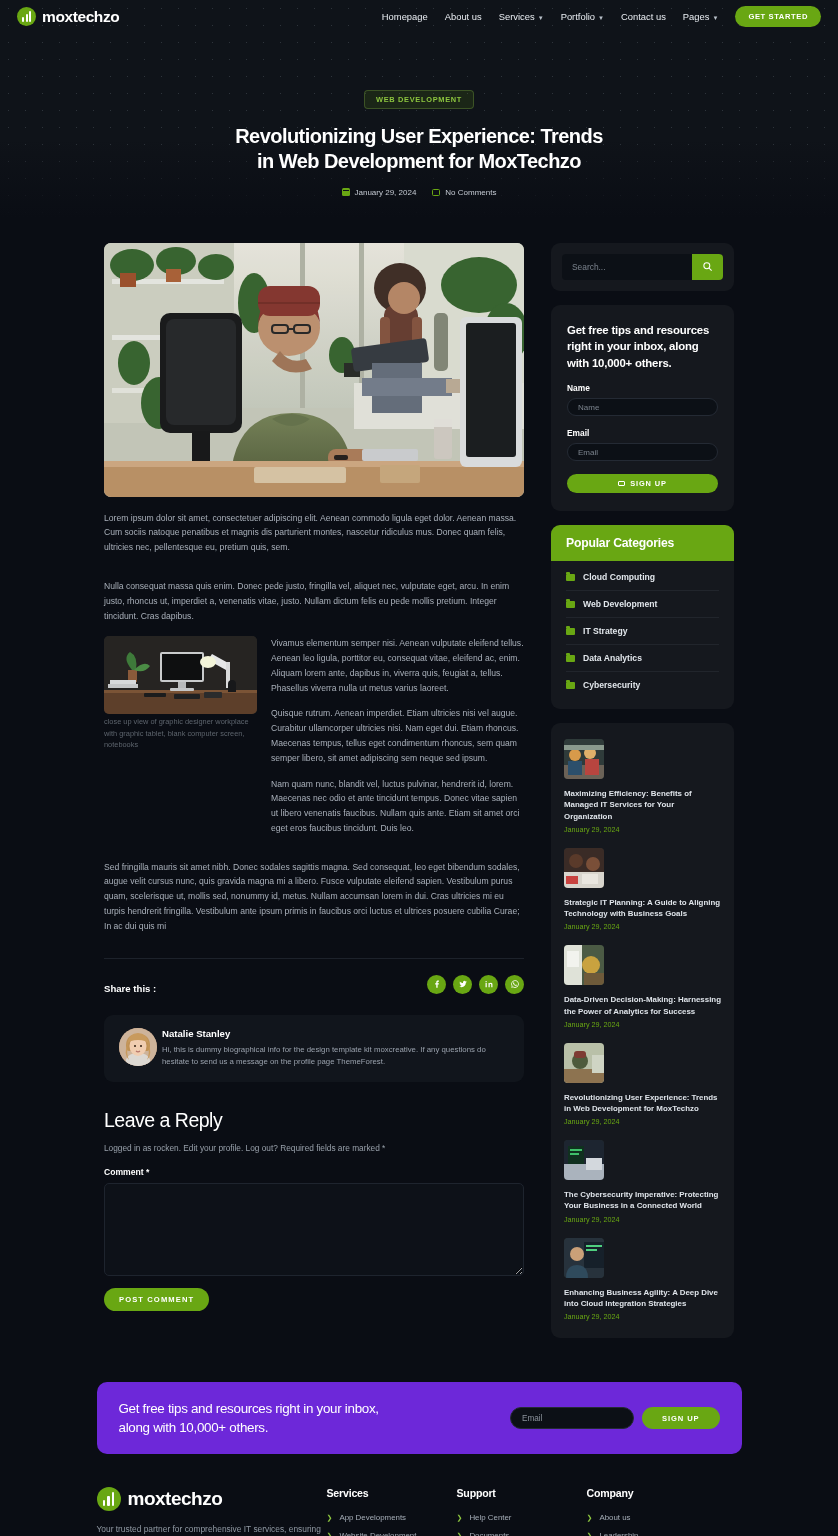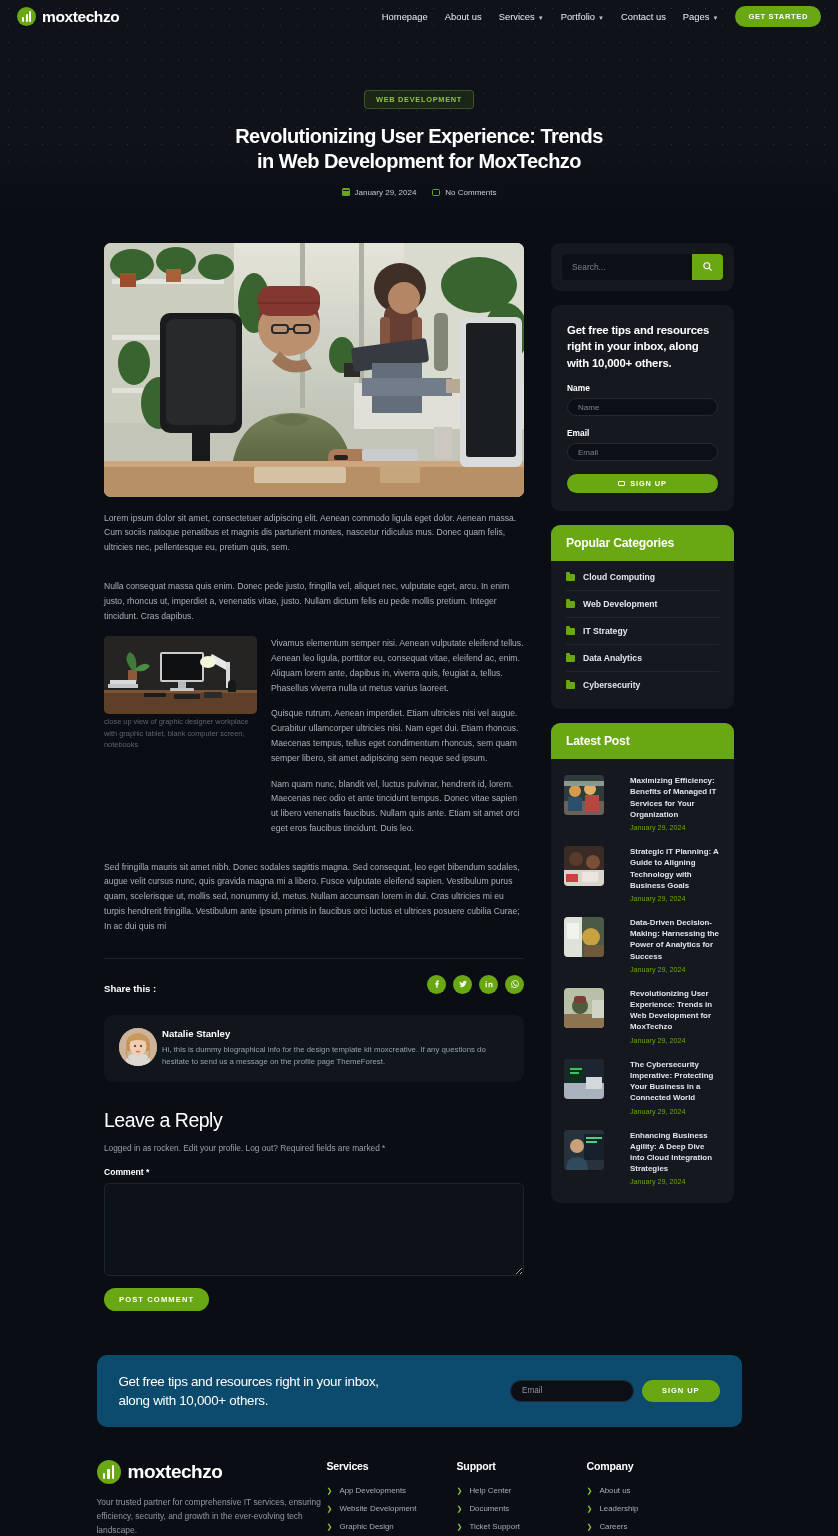--- a/index.html
+++ b/index.html
@@ -200,28 +200,28 @@
     display:flex; align-items:center; gap:8px; padding:8px 0;
     border-bottom:1px solid #21252c; cursor:pointer;
   }
   .catitem:last-child { border-bottom:none; }
   .folder { width:9px;height:7px;background:#69a713;border-radius:1px; flex:none; position:relative;}
   .folder::before{content:"";position:absolute;top:-2px;left:0;width:4px;height:2px;background:#69a713;border-radius:1px 1px 0 0;}
   .catitem span { color:#e2e7ec; font-size:8.6px; font-weight:600;}
 
   .postcard { margin-top:14px; overflow:hidden; padding-bottom:10px;}
   .postlist { padding: 9px 13px 0; }
-  .postitem { display:flex; gap:26px; padding:7px 0; cursor:pointer; }
+  .postitem { display:flex; gap:9px; padding:7px 0; cursor:pointer;flex-direction:column; }
   .pthumb { width:40px;height:40px;border-radius:4px;flex:none;overflow:hidden;position:relative;background:#2b3330;}
   .ptitle { color:#dfe4ea; font-size:7.9px; line-height:1.42; font-weight:600; }
   .pdate { color:#69a713; font-size:7.2px; margin-top:3px; }
 
   
   .ctaband {
-    width:645px; margin:44px auto 0; background:#0c4a6e; border-radius:10px;
+    width:645px; margin:44px auto 0; background:#6d28d9; border-radius:10px;
     padding:17px 22px; display:flex; align-items:center;
   }
   .ctaband h3 { color:#fff; font-size:13.4px; line-height:1.42; font-weight:400; letter-spacing:-0.3px;}
   .ctaform { margin-left:auto; display:flex; align-items:center; gap:8px; }
   .ctainput {
     width:124px; height:22px; background:#0c1016; border:1px solid #242a34;
     border-radius:12px; color:#cfd5dd; font-size:8.2px; padding:0 11px; outline:none;
     font-family:"Liberation Sans", sans-serif;
   }
   .ctainput::placeholder{color:#8a919a;}
@@ -544,21 +544,20 @@
             <span>Data Analytics</span>
           </div>
           <div class="catitem">
             <i class="folder"></i>
             <span>Cybersecurity</span>
           </div>
         </div>
       </div>
 
       <div class="card postcard">
-        <div class="card-head">Latest Post</div>
         <div class="postlist">
           <div class="postitem">
             <div class="pthumb">
               <svg class="ph" viewBox="0 0 40 40" preserveAspectRatio="xMidYMid slice">
                   <rect width="40" height="40" fill="#2f3b3a"></rect>
                   <rect y="26" width="40" height="14" fill="#6b6257"></rect>
                   <circle cx="11" cy="16" r="6" fill="#d79a4a"></circle>
                   <circle cx="26" cy="14" r="6" fill="#e0b06a"></circle>
                   <rect x="4" y="22" width="14" height="14" fill="#2c4f6b"></rect>
                   <rect x="21" y="20" width="14" height="16" fill="#b8453f"></rect>

